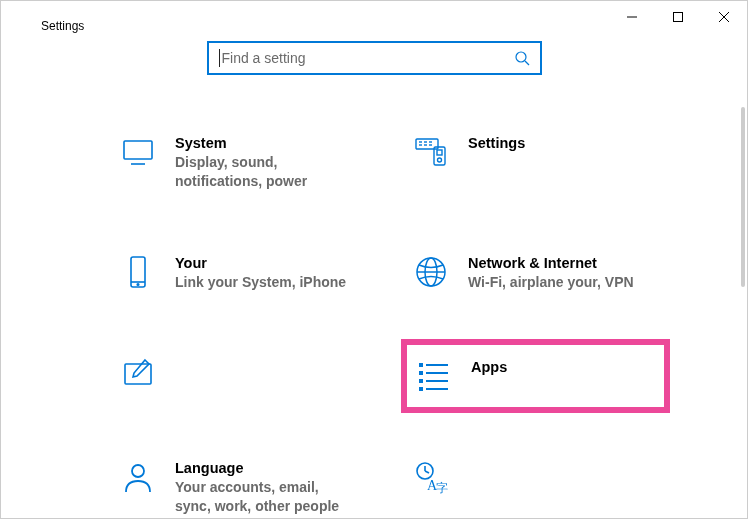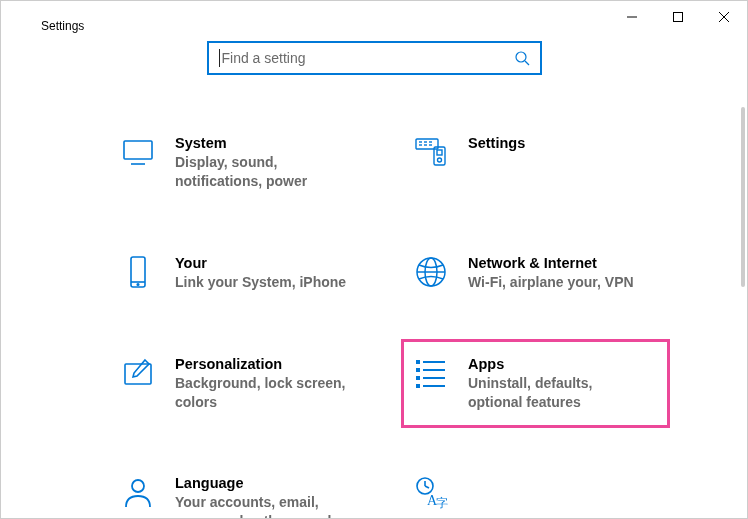--- a/index.html
+++ b/index.html
@@ -85,21 +85,21 @@
     column-gap: 30px;
     row-gap: 44px;
   }
   .cat {
     display: flex;
     align-items: flex-start;
     gap: 20px;
     padding: 10px;
   }
   .cat.highlight {
-    border: 3px solid #ec4899;
+    border: 6px solid #ec4899;
     padding: 14px 10px 14px 10px;
     margin: -7px -3px;
   }
   .cat-icon {
     width: 34px;
     height: 34px;
     flex-shrink: 0;
     color: #0078d7;
     display:flex;
     align-items:center;
@@ -224,42 +224,37 @@
     </div>
   </div>
 
   <div class="cat">
     <div class="cat-icon">
       <svg viewBox="0 0 34 34" fill="none" stroke="#0078d7" stroke-width="1.6">
         <rect x="4" y="8" width="26" height="20" rx="1"></rect>
         <path d="M24 4 L28 8 L16 20 L12 21 L13 17 Z"></path>
       </svg>
     </div>
-    <div class="cat-text">
-      <div class="cat-title">Personalization</div>
-      <div class="cat-desc">Background, lock screen, colors</div>
-    </div>
   </div>
 
   <div class="cat highlight">
     <div class="cat-icon">
       <svg viewBox="0 0 34 34" fill="#0078d7">
         <rect x="2" y="4" width="4" height="4"></rect>
           <rect x="9" y="5" width="22" height="2"></rect>
         <rect x="2" y="12" width="4" height="4"></rect>
           <rect x="9" y="13" width="22" height="2"></rect>
         <rect x="2" y="20" width="4" height="4"></rect>
           <rect x="9" y="21" width="22" height="2"></rect>
         <rect x="2" y="28" width="4" height="4"></rect>
           <rect x="9" y="29" width="22" height="2"></rect>
       </svg>
     </div>
     <div class="cat-text">
       <div class="cat-title">Apps</div>
-      <div class="cat-desc">Uninstall, defaults, optional features</div>
     </div>
   </div>
 
   <div class="cat">
     <div class="cat-icon">
       <svg viewBox="0 0 34 34" fill="none" stroke="#0078d7" stroke-width="1.8">
         <circle cx="17" cy="11" r="6"></circle>
         <path d="M5 32 Q5 21 17 21 Q29 21 29 32"></path>
       </svg>
     </div>

